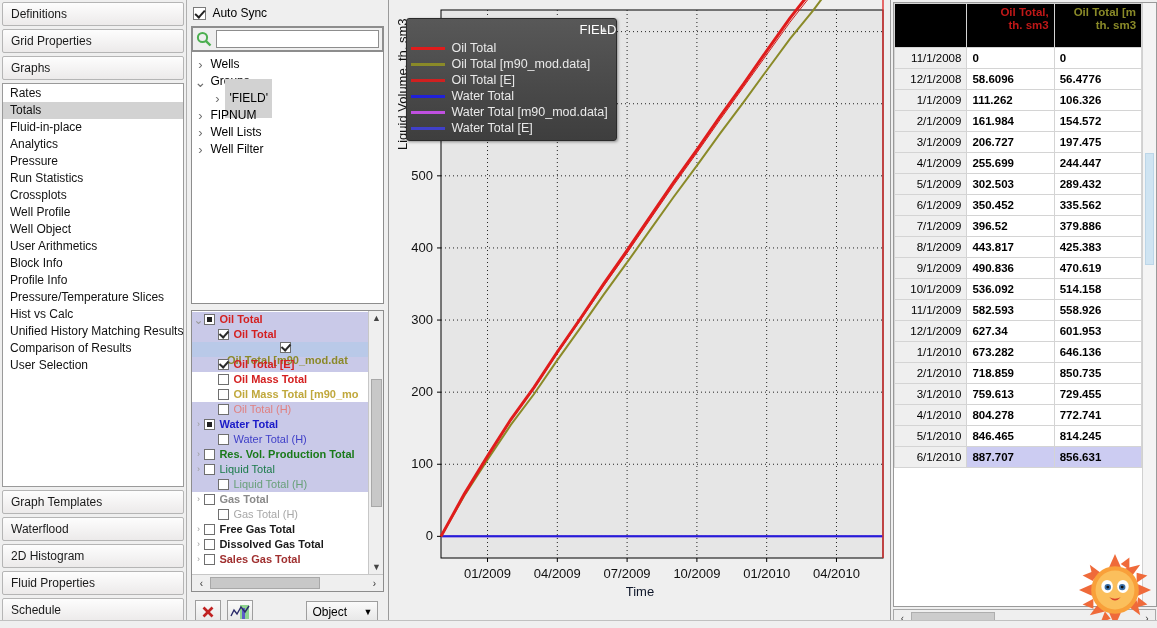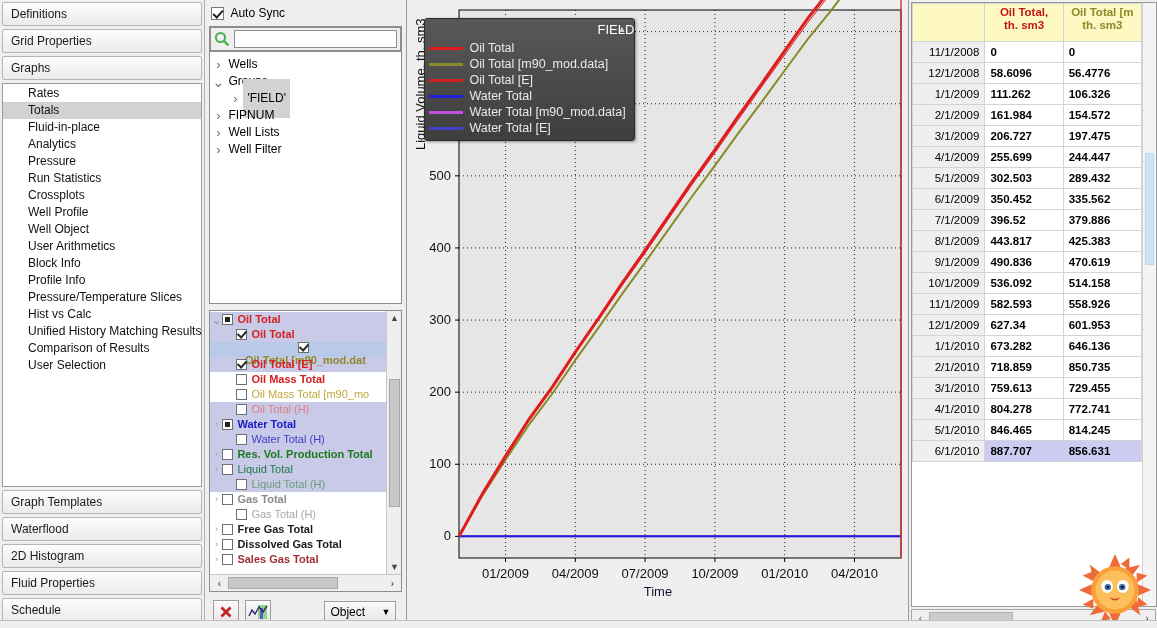--- a/index.html
+++ b/index.html
@@ -36,21 +36,21 @@
   .navlist {
     border: 1px solid #9a9a9a;
     background: #ffffff;
     flex: 1 1 auto;
     margin-bottom: 3px;
     overflow: hidden;
     padding-top: 1px;
   }
   .navlist-item {
     height: 17px; line-height: 17px;
-    padding-left: 25px;
+    padding-left: 7px;
     font-size: 12px;
     color: #111;
     white-space: nowrap;
   }
   .navlist-item.selected { background: #d2d2d2; }
 
   
   #treepanel {
     width: 204px; height: 628px;
     background: #efefef;
@@ -293,24 +293,24 @@
   }
   table.grid th, table.grid td {
     border: 1px solid #d4d4d4;
     padding: 2px 5px;
     font-size: 11.5px;
     height: 21px;
     overflow: hidden;
     white-space: nowrap;
   }
   table.grid th {
-    background: #fef9c3;
-    text-align: center;
+    background: #000000;
+    text-align: right;
     vertical-align: top;
-    height: 38px;
+    height: 44px;
     font-size: 11.5px;
     font-weight: bold;
     line-height: 13px;
   }
   th.idx-col, td.idx-col { width: 72px; background: #efefef; border-right: 1px solid #b5b5b5; font-weight: normal; text-align: right; }
   td.val { font-weight: bold; }
   tr.selected td { background: #ccccf2; }
   tr.selected td.idx-col { background: #efefef; }
 
   .tbl-vscroll {
@@ -470,21 +470,21 @@
               <span class="vname" style="color: rgb(212, 32, 32); font-weight: bold;">Oil Total [E]</span>
             </div>
             <div class="vnode" style="padding-left: 14px;">
               <span class="exp"></span>
               <span class="vchk"></span>
               <span class="vname" style="color: rgb(212, 32, 32); font-weight: bold;">Oil Mass Total</span>
             </div>
             <div class="vnode" style="padding-left: 14px;">
               <span class="exp"></span>
               <span class="vchk"></span>
-              <span class="vname" style="color: rgb(192, 168, 60); font-weight: normal;">Oil Mass Total [m90_mo</span>
+              <span class="vname" style="color: rgb(192, 168, 60); font-weight: bold;">Oil Mass Total [m90_mo</span>
             </div>
             <div class="vnode hl" style="padding-left: 14px;">
               <span class="exp"></span>
               <span class="vchk"></span>
               <span class="vname" style="color: rgb(224, 128, 128); font-weight: normal;">Oil Total (H)</span>
             </div>
             <div class="vnode hl" style="padding-left: 0px;">
               <span class="exp">›</span>
               <span class="vchk square"></span>
               <span class="vname" style="color: rgb(26, 26, 200); font-weight: bold;">Water Total</span>

